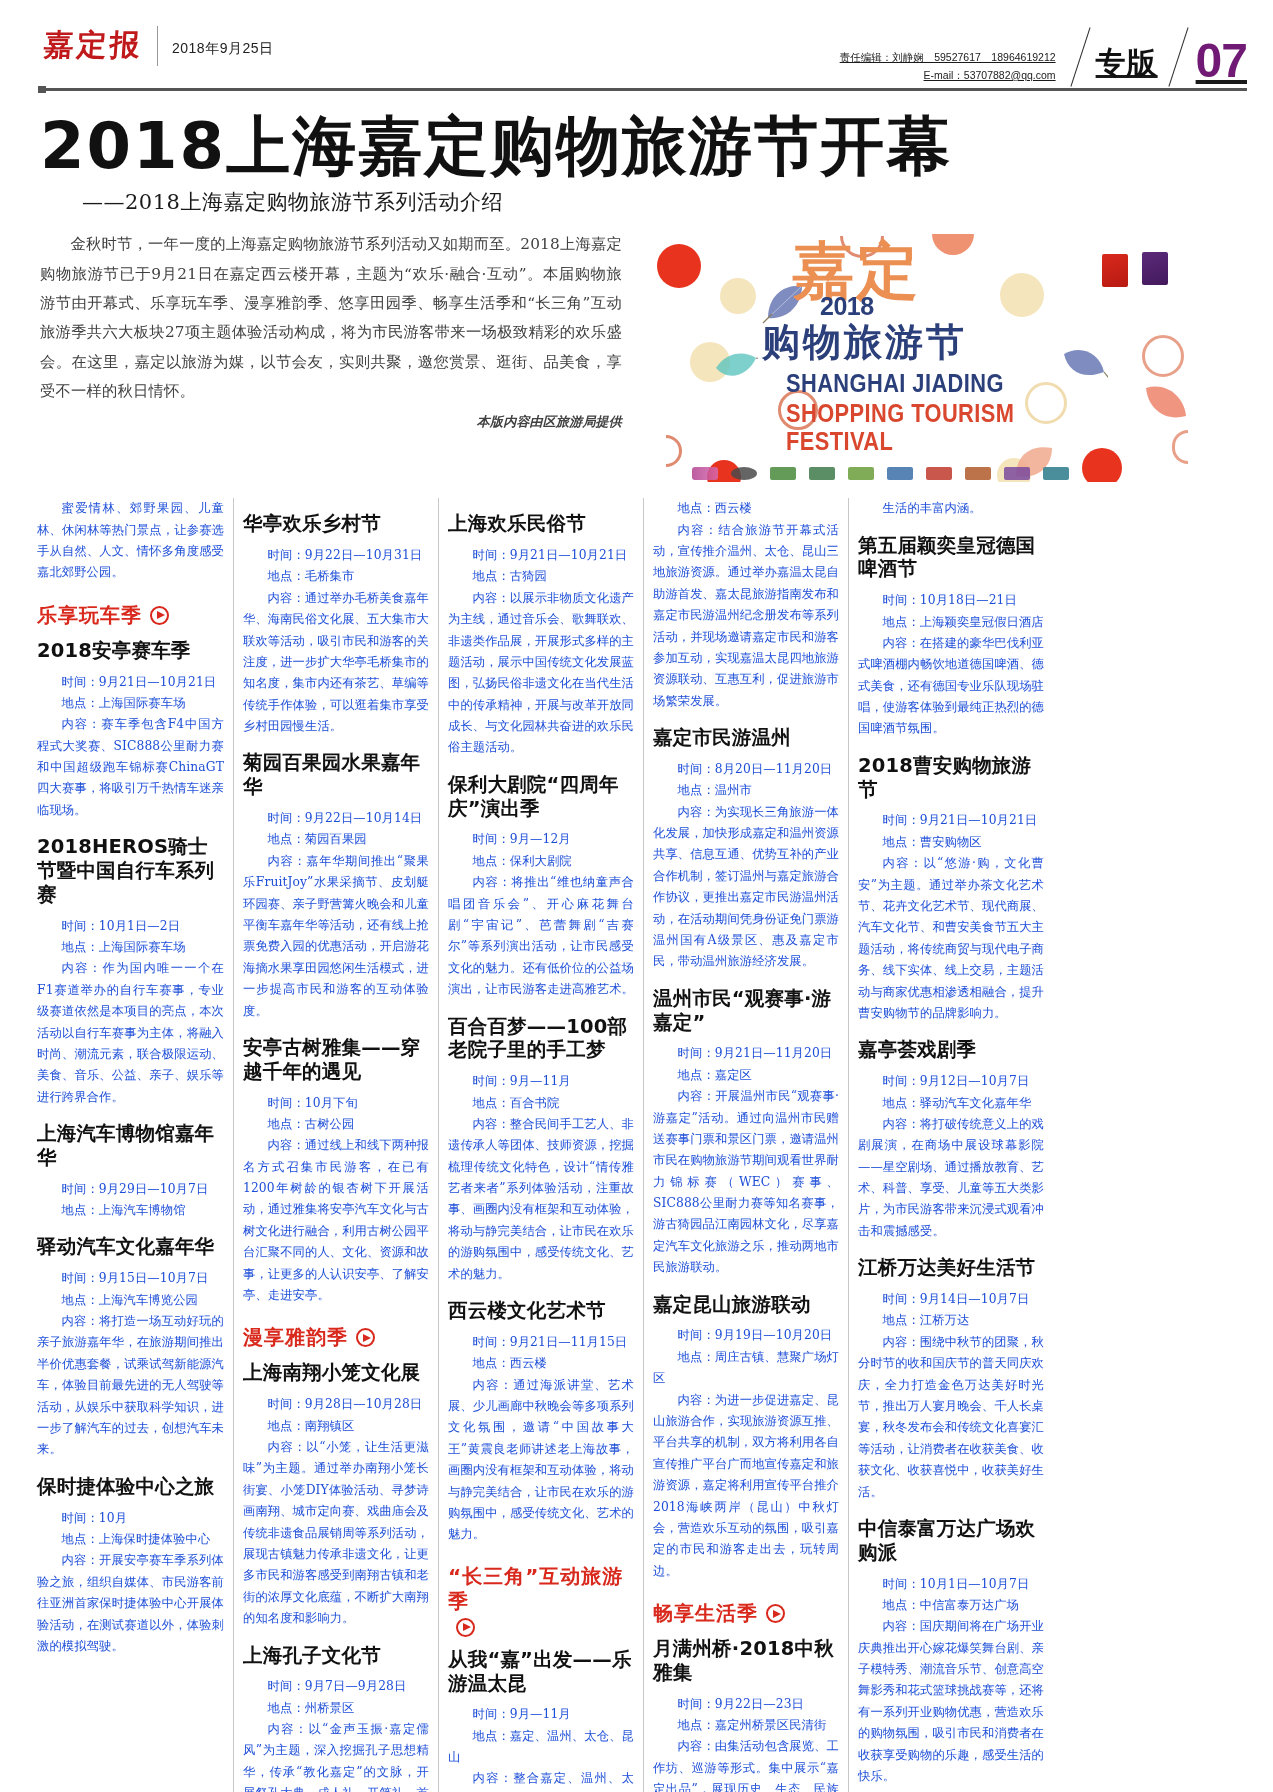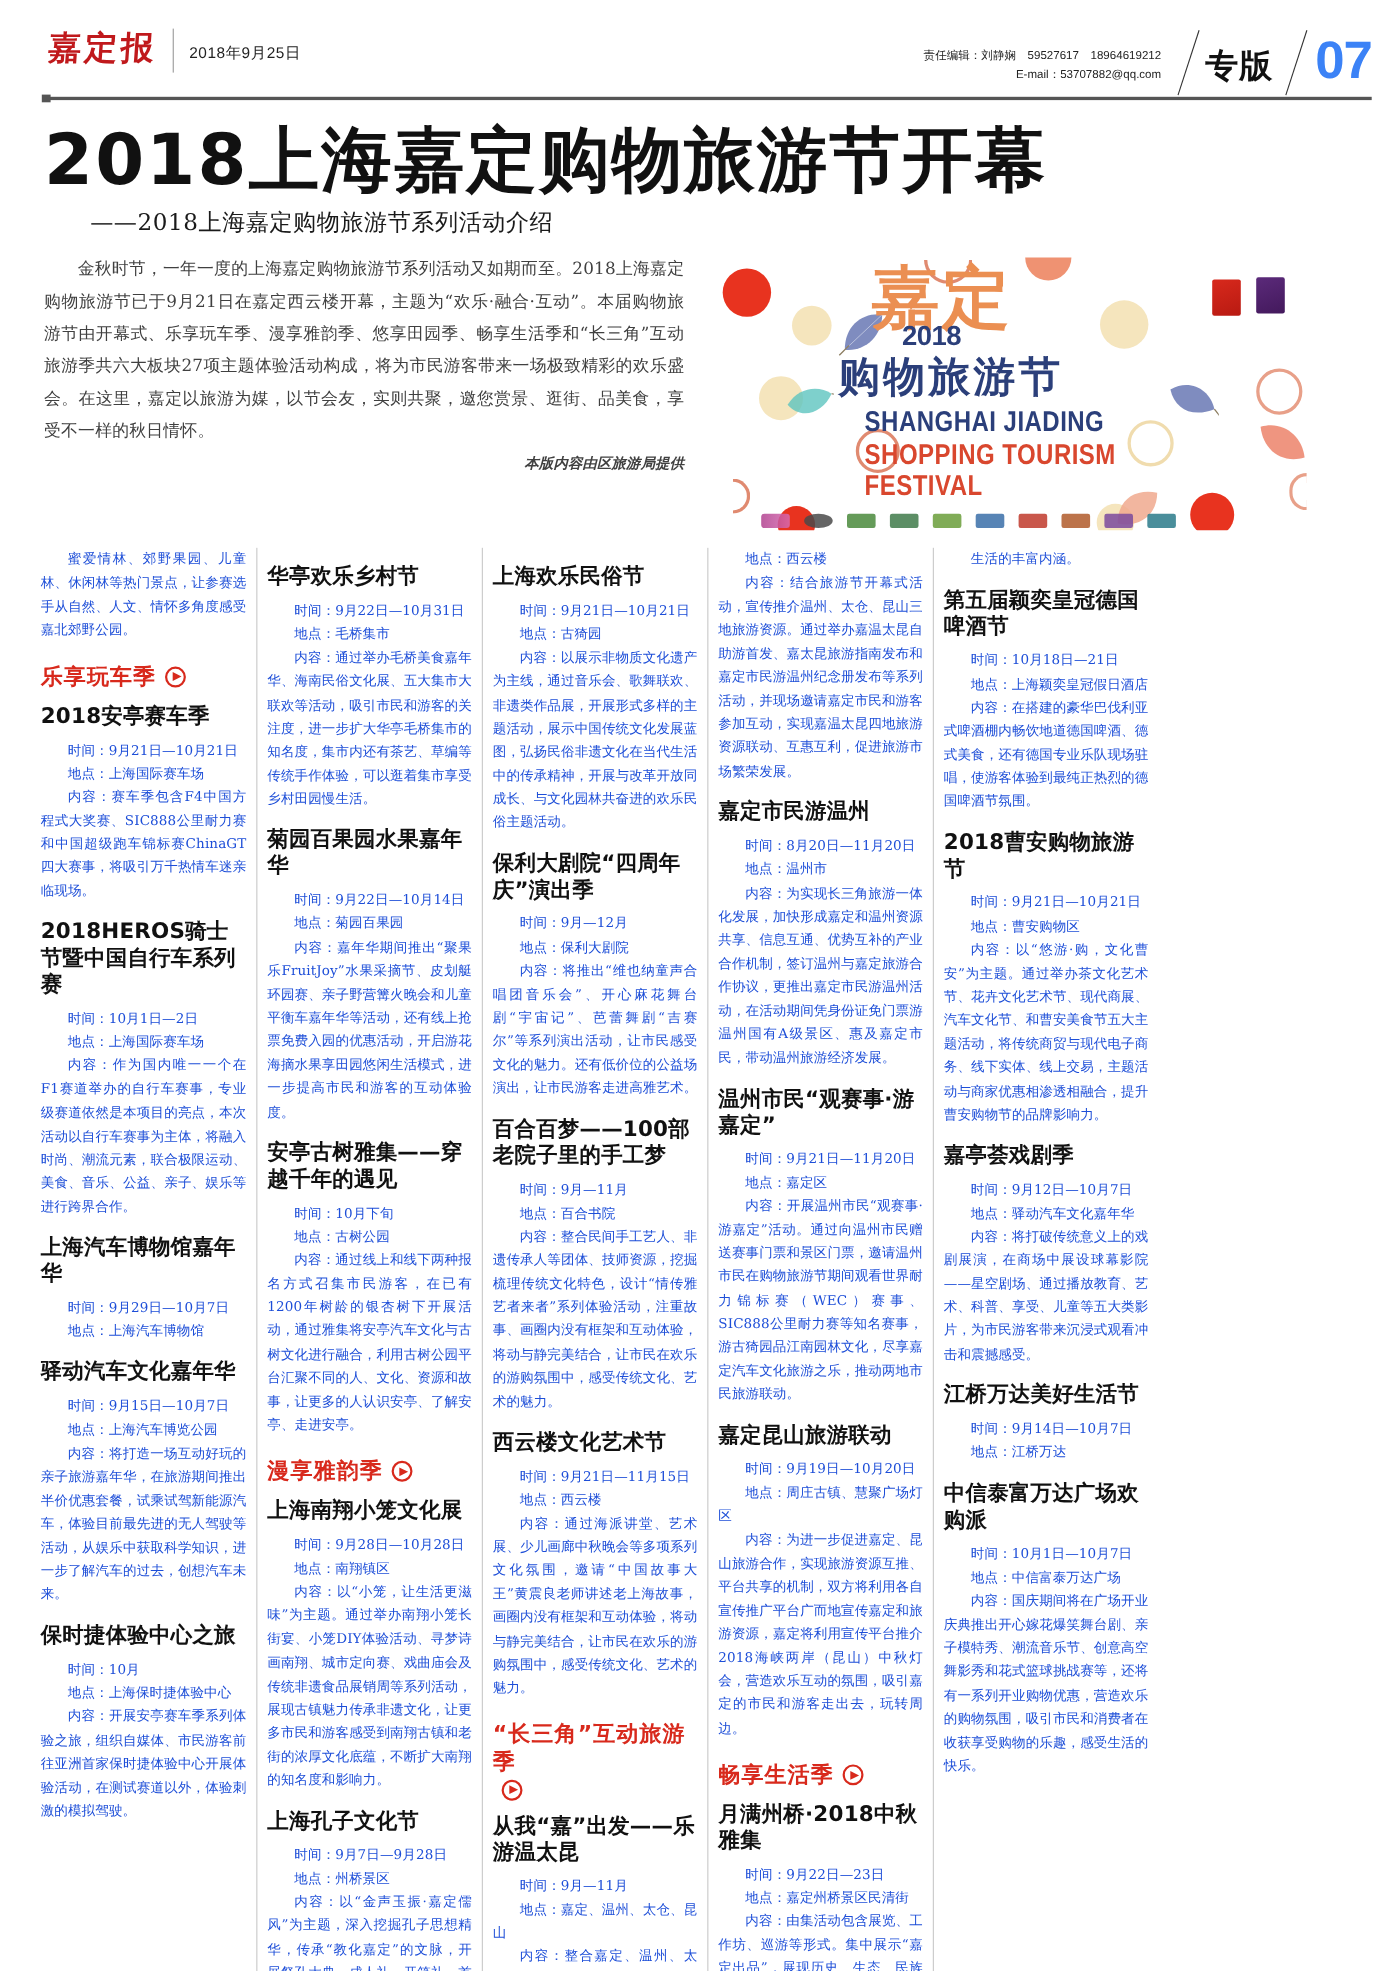--- a/index.html
+++ b/index.html
@@ -20,36 +20,36 @@
     font-size: 30px; font-weight: bold; color: #c0191c;
     letter-spacing: 3px; line-height: 1; padding: 8px 14px 0 18px;
     transform: skewX(-4deg);
   }
   .logo-divider { width: 1px; background: #999; height: 40px; margin-top: 4px; }
   .issue-date {
     font-size: 14px; color: #222; padding: 18px 0 0 14px;
     font-family: "Liberation Sans", sans-serif; letter-spacing: 0.5px;
   }
   .masthead-right {
-    margin-left: auto; display: flex; align-items: center; padding-top: 6px;
+    margin-left: auto; display: flex; align-items: flex-end; padding-top: 6px; text-decoration: underline;
   }
   .credits { text-align: right; font-size: 10.5px; line-height: 1.65; color: #222;
              font-family: "Liberation Sans", sans-serif; padding-right: 10px; padding-top: 8px; }
   .slash { width: 26px; height: 56px; position: relative; }
   .slash:after {
     content: ""; position: absolute; left: 14px; top: -2px;
     width: 1px; height: 62px; background: #333; transform: rotate(18deg);
   }
   .special-edition {
     font-family: "DejaVu Serif", serif; font-size: 30px; font-weight: bold;
     color: #111; letter-spacing: 1px; padding: 8px 6px 0 4px;
   }
   .page-number {
     font-family: "Liberation Sans", sans-serif; font-size: 48px; font-weight: bold;
-    color: #3b82f6; line-height: 0.95; padding-left: 6px; letter-spacing: -1px;
+    color: #701a75; line-height: 0.95; padding-left: 6px; letter-spacing: -1px;
   }
   .rule-thick { height: 3px; background: #555; margin: 4px 0 0 18px; position: relative; }
   .rule-thick:before { content:""; position:absolute; left:-6px; top:-2px; width:8px; height:7px; background:#555; }
 
   
   .headline {
     font-family: "DejaVu Sans", sans-serif;
     font-size: 64px; font-weight: bold; letter-spacing: 2px;
     color: #111; padding: 22px 0 0 14px; line-height: 1.05;
     white-space: nowrap;
@@ -407,20 +407,21 @@
         <div class="ev-title">嘉亭荟戏剧季</div>
         <div class="ev-body">
           <p>时间：9月12日—10月7日</p>
           <p>地点：驿动汽车文化嘉年华</p>
           <p>内容：将打破传统意义上的戏剧展演，在商场中展设球幕影院——星空剧场、通过播放教育、艺术、科普、享受、儿童等五大类影片，为市民游客带来沉浸式观看冲击和震撼感受。</p>
         </div>
         <div class="ev-title">江桥万达美好生活节</div>
         <div class="ev-body">
           <p>时间：9月14日—10月7日</p>
           <p>地点：江桥万达</p>
+          <p>内容：围绕中秋节的团聚，秋分时节的收和国庆节的普天同庆欢庆，全力打造金色万达美好时光节，推出万人宴月晚会、千人长桌宴，秋冬发布会和传统文化喜宴汇等活动，让消费者在收获美食、收获文化、收获喜悦中，收获美好生活。</p>
         </div>
         <div class="ev-title">中信泰富万达广场欢购派</div>
         <div class="ev-body">
           <p>时间：10月1日—10月7日</p>
           <p>地点：中信富泰万达广场</p>
           <p>内容：国庆期间将在广场开业庆典推出开心嫁花爆笑舞台剧、亲子模特秀、潮流音乐节、创意高空舞影秀和花式篮球挑战赛等，还将有一系列开业购物优惠，营造欢乐的购物氛围，吸引市民和消费者在收获享受购物的乐趣，感受生活的快乐。</p>
         </div>
       </div>
     </div>
 

